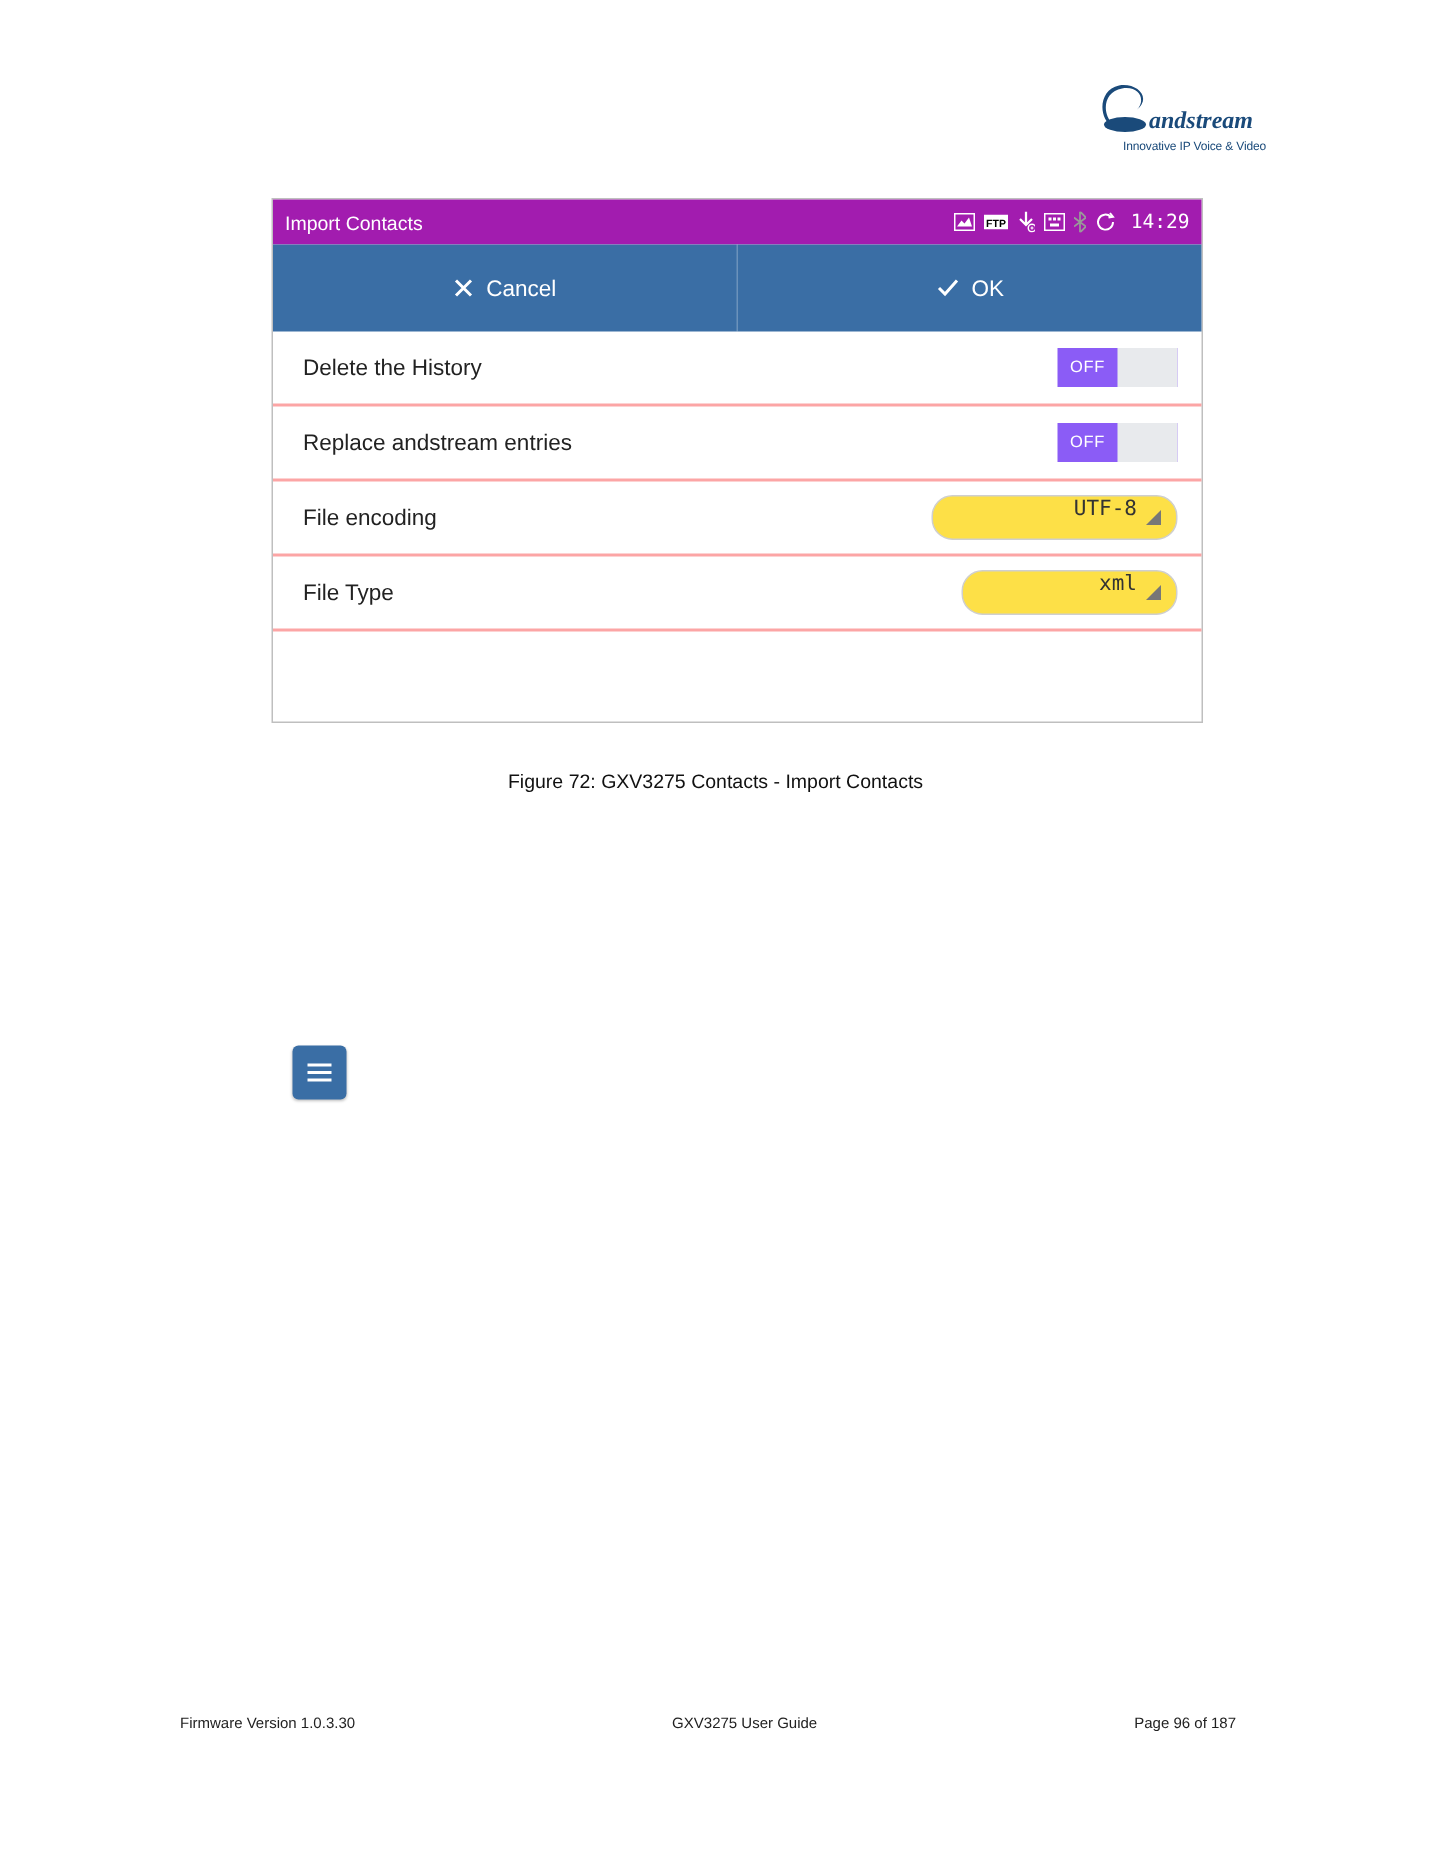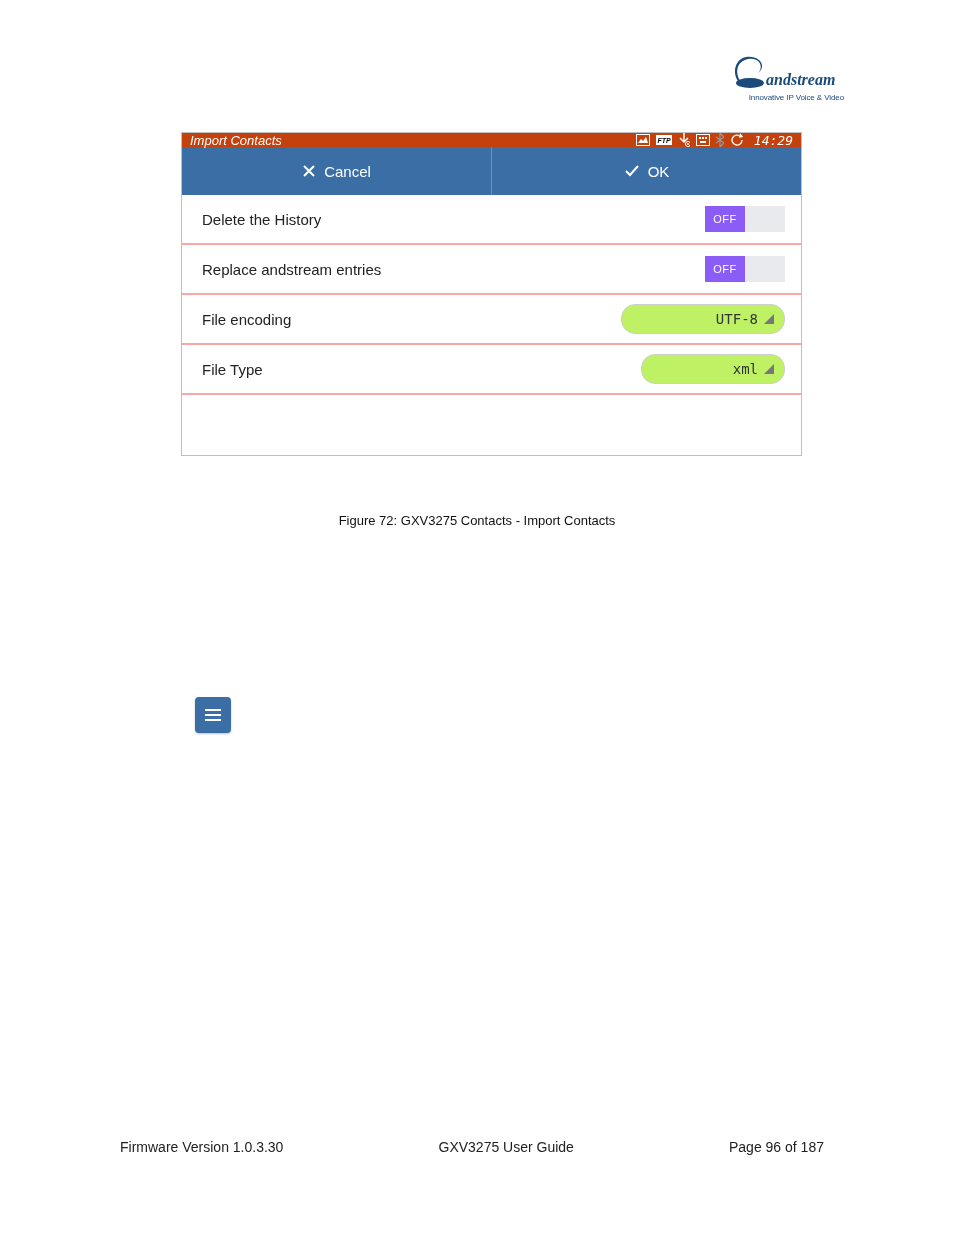--- a/index.html
+++ b/index.html
@@ -28,36 +28,35 @@
   .device-shot {
     position: absolute;
     top: 132px;
     left: 181px;
     width: 621px;
     border: 1px solid #bfbfbf;
     background: #fff;
     box-sizing: border-box;
   }
   .status-bar {
-    height: 14px;
-    background: #c2410c;
+    height: 30px;
+    background: #a21caf;
     color: #fff;
     display: flex;
     align-items: center;
     font-size: 13px;
     padding: 0 8px;
-    font-style: italic;
   }
   .status-title { flex:1; }
   .status-icons { display:flex; align-items:center; gap:6px; font-size:12px; }
   .status-icons svg { display:block; }
   .status-time { margin-left:4px; font-family: monospace; font-size:13px; }
   .action-bar {
     display:flex;
-    height:48px;
+    height:58px;
     background:#3a6ea5;
   }
   .action-btn {
     flex:1;
     display:flex;
     align-items:center;
     justify-content:center;
     color:#fff;
     font-size:15px;
     gap:8px;
@@ -101,28 +100,27 @@
     font-weight:500;
     font-size:11px;
     letter-spacing:0.5px;
   }
   .spinner {
     min-width:120px;
     height:28px;
     border:1px solid #cfcfcf;
     border-radius:14px;
     display:flex;
-    align-items:center;
     justify-content:flex-end;
     padding:0 26px 0 16px;
     font-family: monospace;
     font-size:14px;
     color:#333;
     position:relative;
-    background:#bef264;
+    background:#fde047;
   }
   .spinner .tri {
     position:absolute;
     right:10px;
     top:50%;
     transform:translateY(-50%);
   }
   .not-selected { color:#9a9a9a; font-size:15px; }
   .row.last { border-bottom:none; }
   .filler { height:60px; }
@@ -151,21 +149,21 @@
   }
   .footer {
     position:absolute;
     bottom:80px;
     left:0;
     width:954px;
     display:flex;
     justify-content:space-between;
     padding:0 130px 0 120px;
     box-sizing:border-box;
-    font-size:14px;
+    font-size:10px;
     color:#222;
   }
 </style>
 </head>
 <body>
 
 <div class="logo-wrap">
   <svg width="110" height="40" viewBox="0 0 110 40">
     <path d="M8 28 C 0 20, 2 6, 14 4 C 26 2, 30 12, 24 18 C 34 10, 24 0, 12 2 C -2 5, -2 24, 8 30 Z" fill="#1a4a7a"></path>
     <ellipse cx="16" cy="28" rx="14" ry="5" fill="#1a4a7a"></ellipse>

